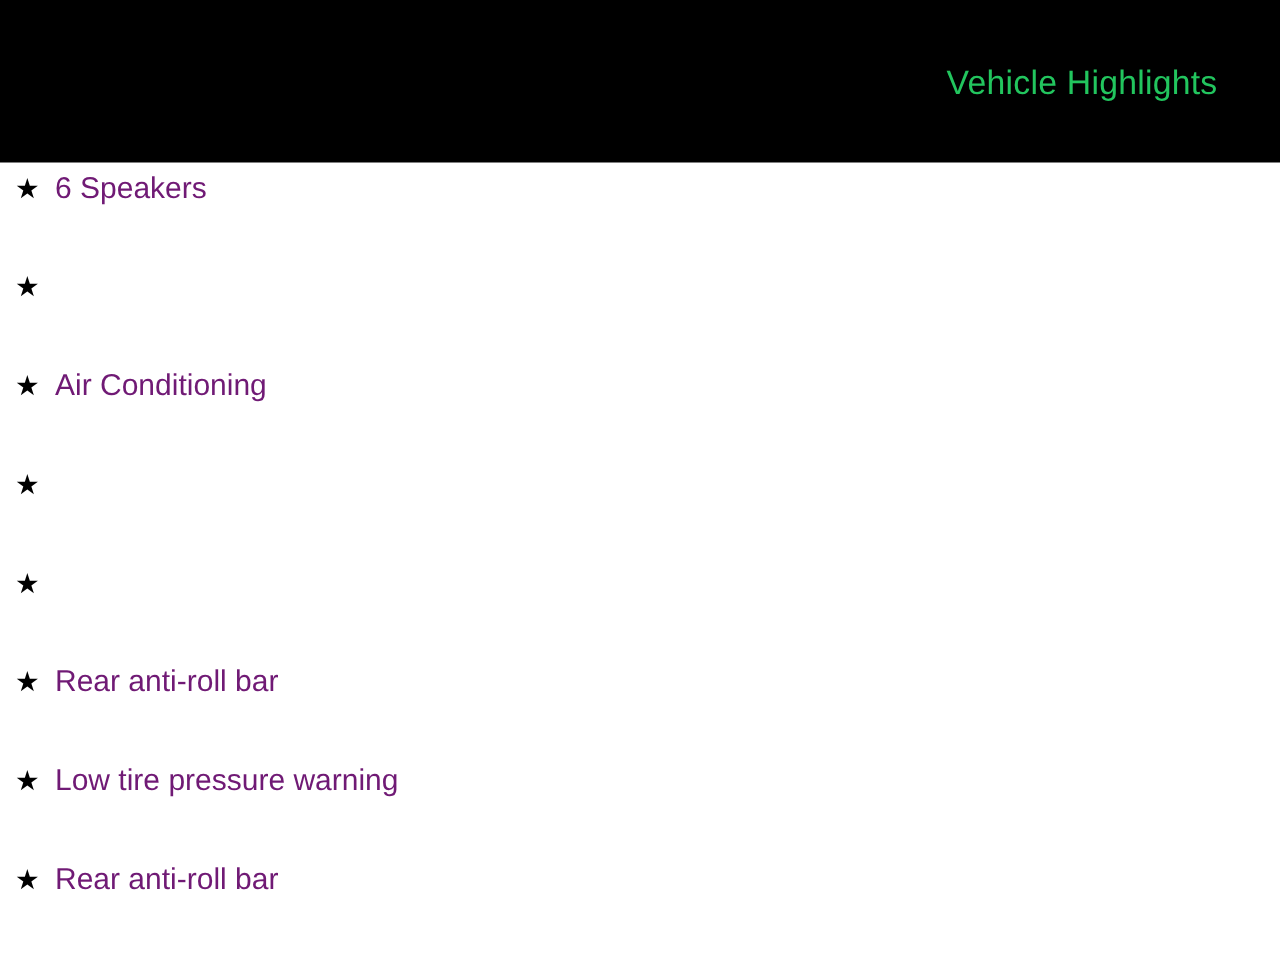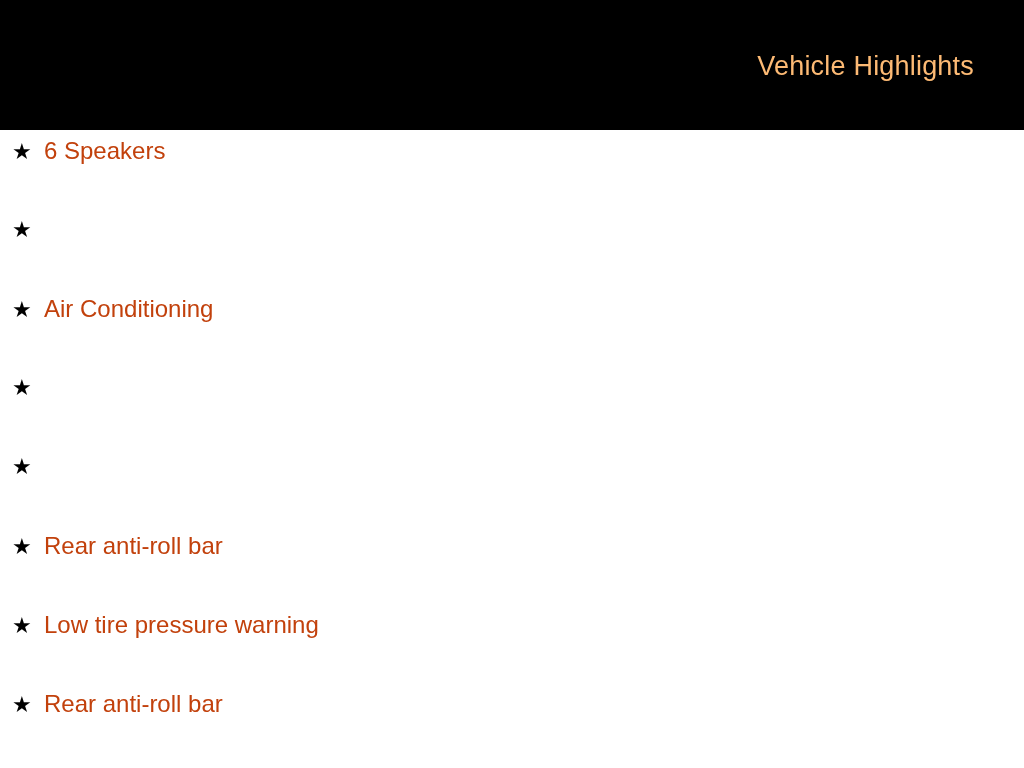--- a/index.html
+++ b/index.html
@@ -26,21 +26,21 @@
     width: 1024px;
     height: 130px;
     background: #000000;
     box-sizing: border-box;
   }
 
   .header-title {
     position: absolute;
     right: 50px;
     top: 49px;
-    color: #fdba74;
+    color: #22c55e;
     font-size: 27px;
     font-weight: 400;
     line-height: 34px;
     letter-spacing: 0.2px;
     white-space: nowrap;
   }
 
   .features-list {
     position: absolute;
     top: 130px;
@@ -63,21 +63,21 @@
     display: inline-block;
     width: 32px;
     flex: 0 0 32px;
     color: #000000;
     font-size: 22px;
     line-height: 42px;
     text-align: left;
   }
 
   .feature-label {
-    color: #c2410c;
+    color: #701a75;
     font-size: 24px;
     line-height: 42px;
     font-weight: 400;
     white-space: nowrap;
   }
 </style>
 </head>
 <body>
 
 <div class="page">

